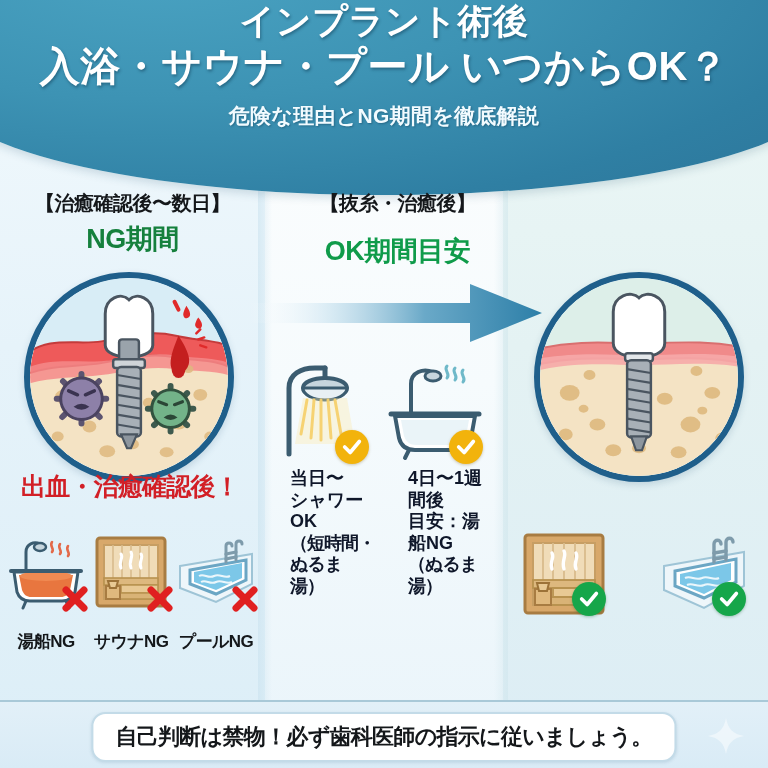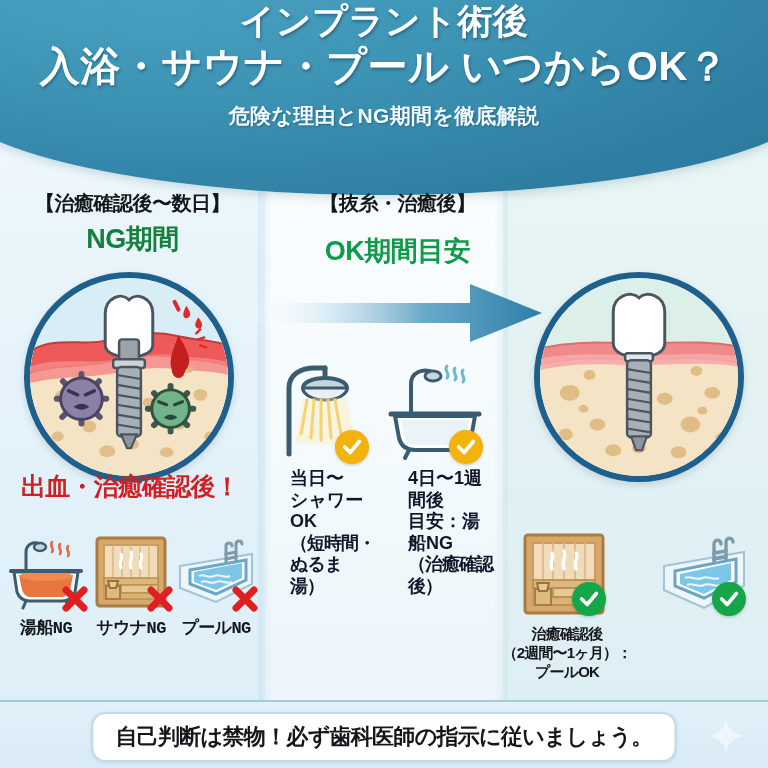--- a/index.html
+++ b/index.html
@@ -197,26 +197,25 @@
   .ng-cell { width: 80px; text-align: center; position: relative; }
   .ng-icon-box { position: relative; width: 80px; height: 80px; }
   .ng-icon-svg { width: 100%; height: 100%; display: block; }
   .xmark {
     position: absolute;
     right: -4px; bottom: -2px;
     width: 30px; height: 30px;
   }
   .xmark svg { width: 100%; height: 100%; display: block; }
   .ng-label {
-    margin-top: 4px;
+    margin-top: 18px;
     font-size: 17px;
     font-weight: 700;
     color: #14171a;
     letter-spacing: -.6px;
-    font-family: Liberation Mono, monospace;
   }
 
   
   .ok-row {
     position: absolute;
     left: 512px; top: 530px;
     width: 244px;
     display: flex;
     justify-content: space-between;
   }
@@ -521,21 +520,21 @@
 
   <div class="mid-labels">
     <div class="mid-label">
       <div class="ml-1">当日〜</div>
       <div class="ml-2">シャワーOK</div>
       <div class="ml-3">（短時間・ぬるま湯）</div>
     </div>
     <div class="mid-label">
       <div class="ml-1">4日〜1週間後</div>
       <div class="ml-2">目安：湯船NG</div>
-      <div class="ml-3">（治癒確認後）</div>
+      <div class="ml-3">（ぬるま湯）</div>
     </div>
   </div>
 
   <div class="ng-row">
 
     <div class="ng-cell">
       <div class="ng-icon-box">
         <svg class="ng-icon-svg" viewBox="0 0 80 80" aria-hidden="true">
           <path d="M20,40 L20,20 C20,12 28,9 34,12" fill="none" stroke="#3b5c70" stroke-width="3" stroke-linecap="round"></path>
           <ellipse cx="34" cy="15" rx="6" ry="4" fill="#c7d6de" stroke="#3b5c70" stroke-width="2.5"></ellipse>
@@ -672,23 +671,20 @@
         <div class="badge badge-green">
           <svg viewBox="0 0 24 24" aria-hidden="true">
               <path d="M4,12 L10,18 L20,6" fill="none" stroke="#ffffff" stroke-width="4" stroke-linecap="round" stroke-linejoin="round"></path>
             </svg>
         </div>
       </div>
     </div>
   </div>
 
   <div class="ok-labels">
-    <div class="ok-label" style="white-space:pre-line;">治癒確認後
-（2週間〜1ヶ月）：
-プールOK</div>
   </div>
 
   <div class="footer-band"></div>
   <div class="divider"></div>
   <div class="footer-pill">自己判断は禁物！必ず歯科医師の指示に従いましょう。</div>
   <div class="sparkle">
     <svg viewBox="0 0 40 40" aria-hidden="true">
       <path d="M20,2 C22,13 27,18 38,20 C27,22 22,27 20,38 C18,27 13,22 2,20 C13,18 18,13 20,2 Z" fill="#ffffff" opacity=".85"></path>
     </svg>
   </div>

